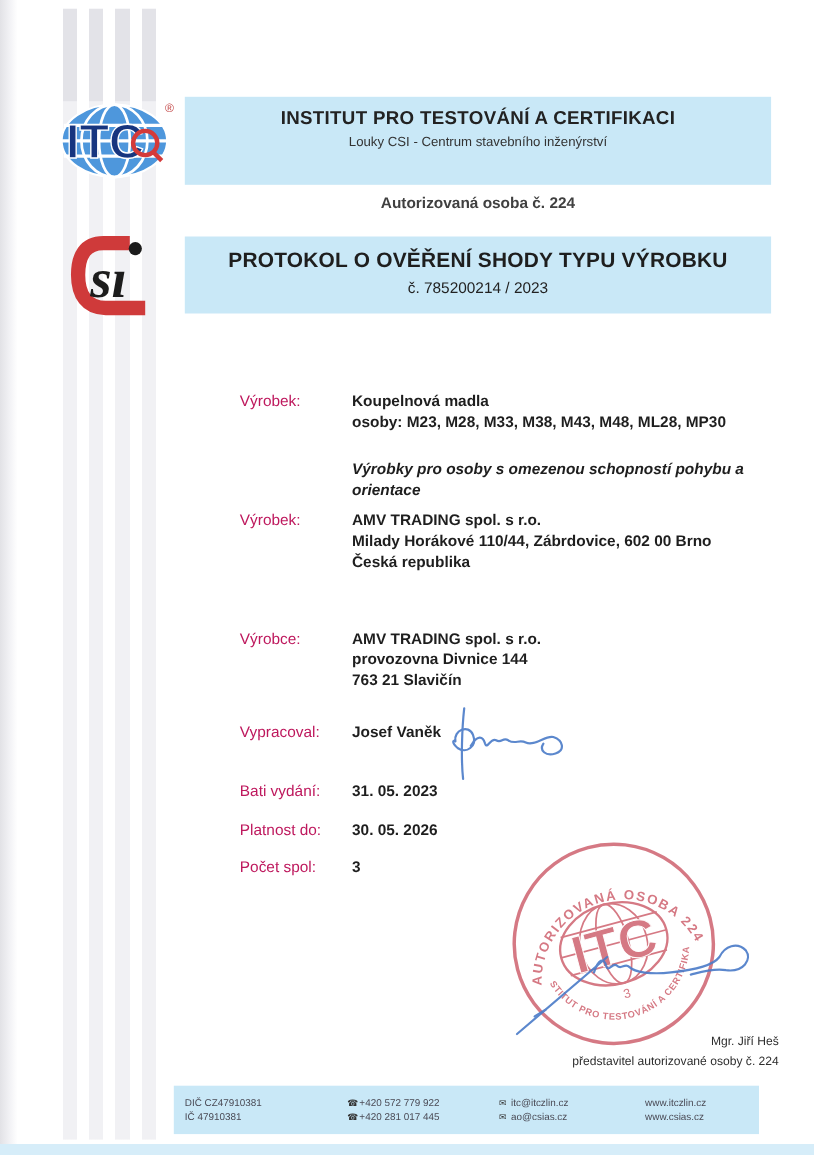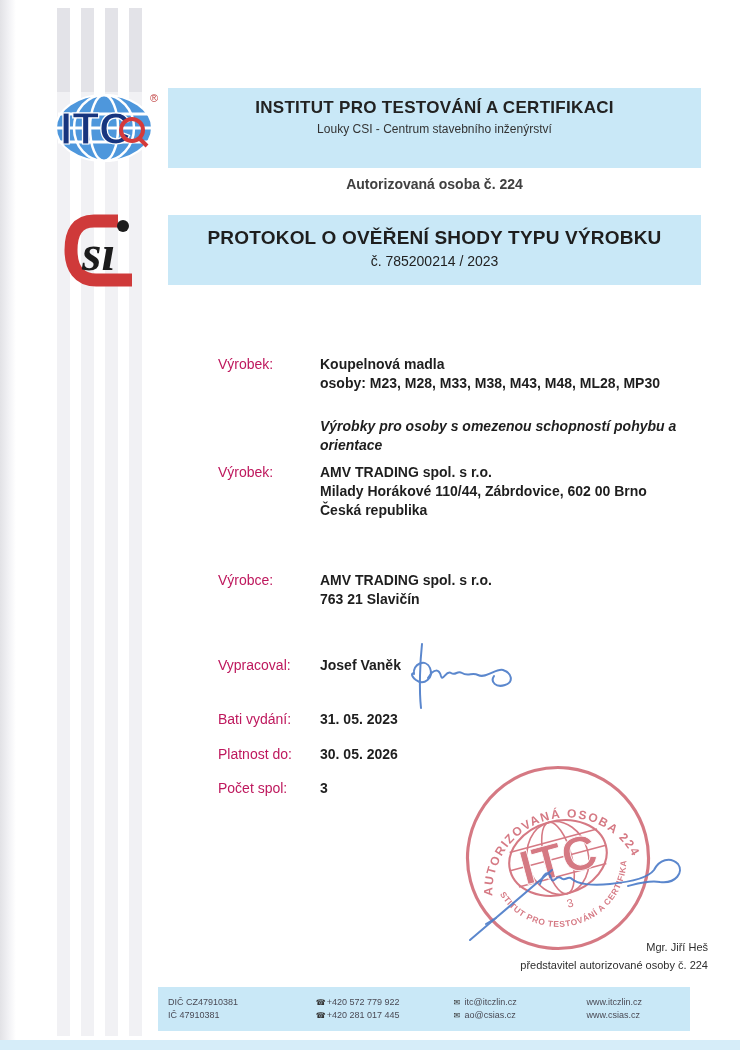--- a/index.html
+++ b/index.html
@@ -105,20 +105,21 @@
       <div>AMV TRADING spol. s r.o.</div>
       <div>Milady Horákové 110/44, Zábrdovice, 602 00 Brno</div>
       <div>Česká republika</div>
     </div>
   </div>
 
   <div class="row" style="top:571px;">
     <div class="lbl">Výrobce:</div>
     <div class="val">
       <div>AMV TRADING spol. s r.o.</div>
+      <div>provozovna Divnice 144</div>
       <div>763 21 Slavičín</div>
     </div>
   </div>
 
   <div class="row" style="top:656px;">
     <div class="lbl">Vypracoval:</div>
     <div class="val">Josef Vaněk</div>
   </div>
 
   <div class="sig-small">

